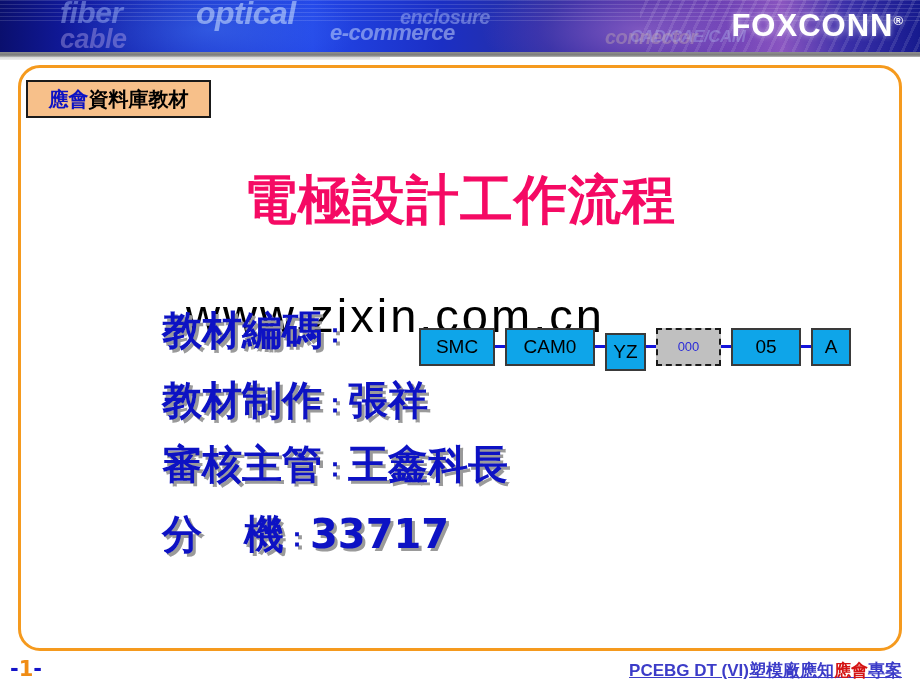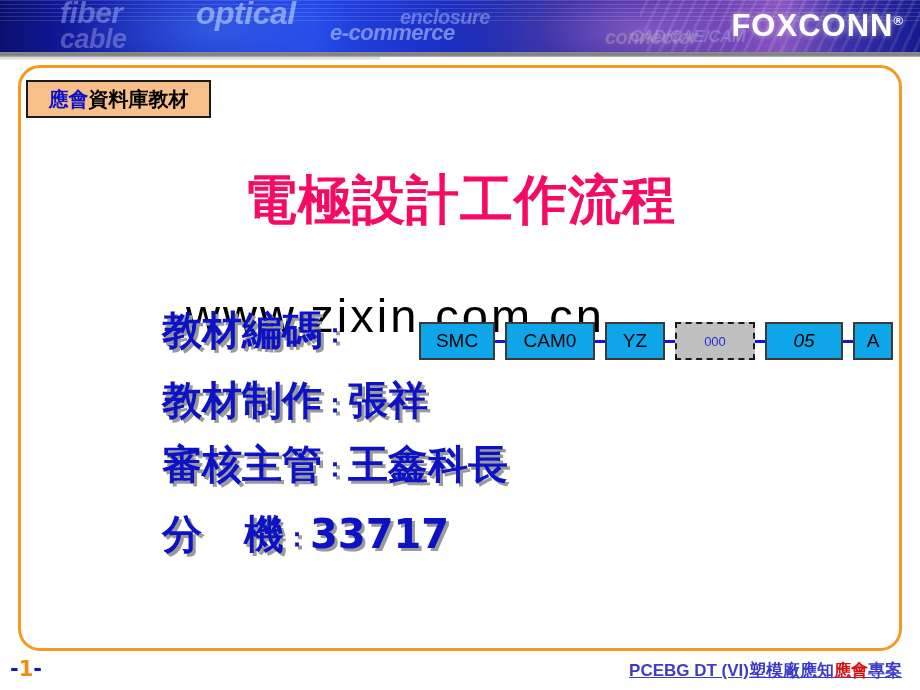--- a/index.html
+++ b/index.html
@@ -116,24 +116,24 @@
   <div class="line l2"><span>審核主管</span><span class="colon">：</span><span>王鑫科長</span></div>
 
   <div class="line l4"><span>分</span><span class="gap"></span><span>機</span><span class="colon">：</span><span>33717</span></div>
 </div>
 
 <div class="codes">
     <div class="cbox" style="width: 76px;">SMC</div>
     <div class="conn"></div>
     <div class="cbox" style="width: 90px;">CAM0</div>
     <div class="conn"></div>
-    <div class="cbox" style="width: 60px;">YZ</div>
+    <div class="cbox" style="width: 41px; margin-top: 11px;">YZ</div>
     <div class="conn"></div>
-    <div class="cbox dashed" style="width: 80px;">000</div>
+    <div class="cbox dashed" style="width: 65px;">000</div>
     <div class="conn"></div>
-    <div class="cbox" style="width: 78px; font-style: italic;">05</div>
+    <div class="cbox" style="width: 70px;">05</div>
     <div class="conn"></div>
     <div class="cbox" style="width: 40px;">A</div>
   </div>
 
 <div class="pageno"><span>-</span><span class="num">1</span><span>-</span></div>
 
 <div class="footer"><span>PCEBG DT (VI)塑模廠應知</span><span class="red">應會</span><span>專案</span></div>
 
 </body></html>

